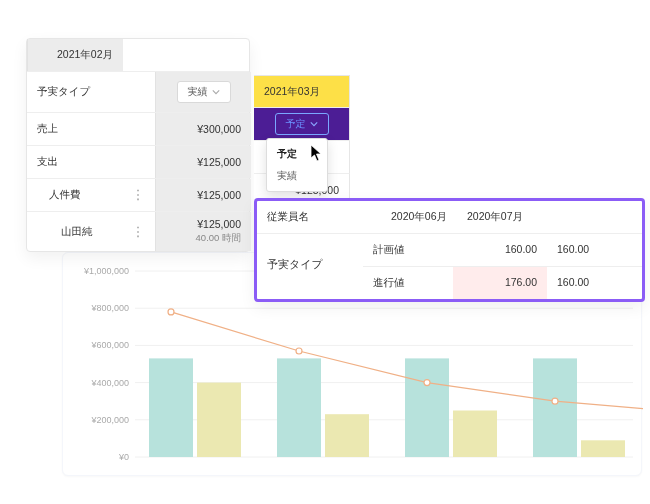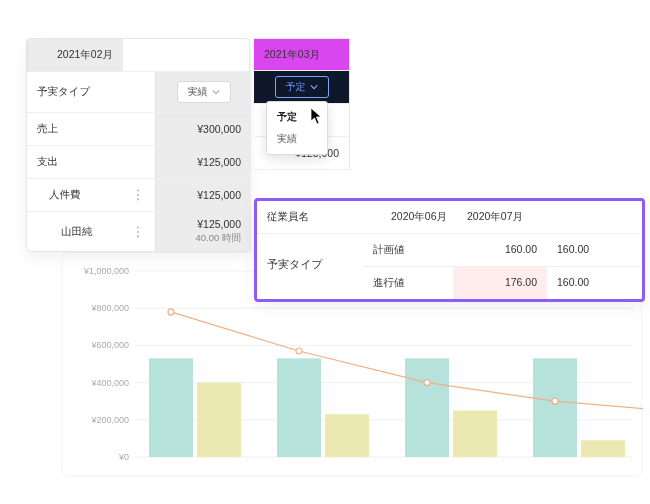--- a/index.html
+++ b/index.html
@@ -48,32 +48,33 @@
     position: absolute;
     left: 254px; top: 38px;
     width: 96px;
     z-index: 4;
   }
   .c03-head {
     height: 33px; border-bottom: 1px solid #eee;
     display: flex; align-items: center; padding: 0 10px;
     font-size: 10.5px; font-weight: 500; color:#333;
     border-top: 1px solid #e6e6e6; border-right: 1px solid #e6e6e6;
-    background:#d946ef;
+    background:#fde047;
+    margin-top:37px;
   }
   .c03-cell {
     height: 33px; display: flex; align-items: center; justify-content: flex-end;
     padding: 0 10px; font-size: 10.5px;
     border-bottom: 1px solid #eee; border-right: 1px solid #e6e6e6;
     background:#fff;
   }
   .c03-dd-wrap {
     height: 33px; display:flex; align-items:center; justify-content:center;
     border-bottom: 1px solid #eee; border-right: 1px solid #e6e6e6;
-    background:#0f172a; position: relative;
+    background:#4c1d95; position: relative;
   }
   .pill-blue {
     display:inline-flex; align-items:center; gap:4px;
     border:1px solid #7aa7ff; color:#6b93ff;
     border-radius:3px; padding:3px 10px; font-size:10px;
   }
   .pill-blue svg { width:8px; height:8px; }
   .dd-pop {
     position:absolute; top: 30px; left: 12px;
     background:#fff; border:1px solid #ddd; border-radius:3px;

